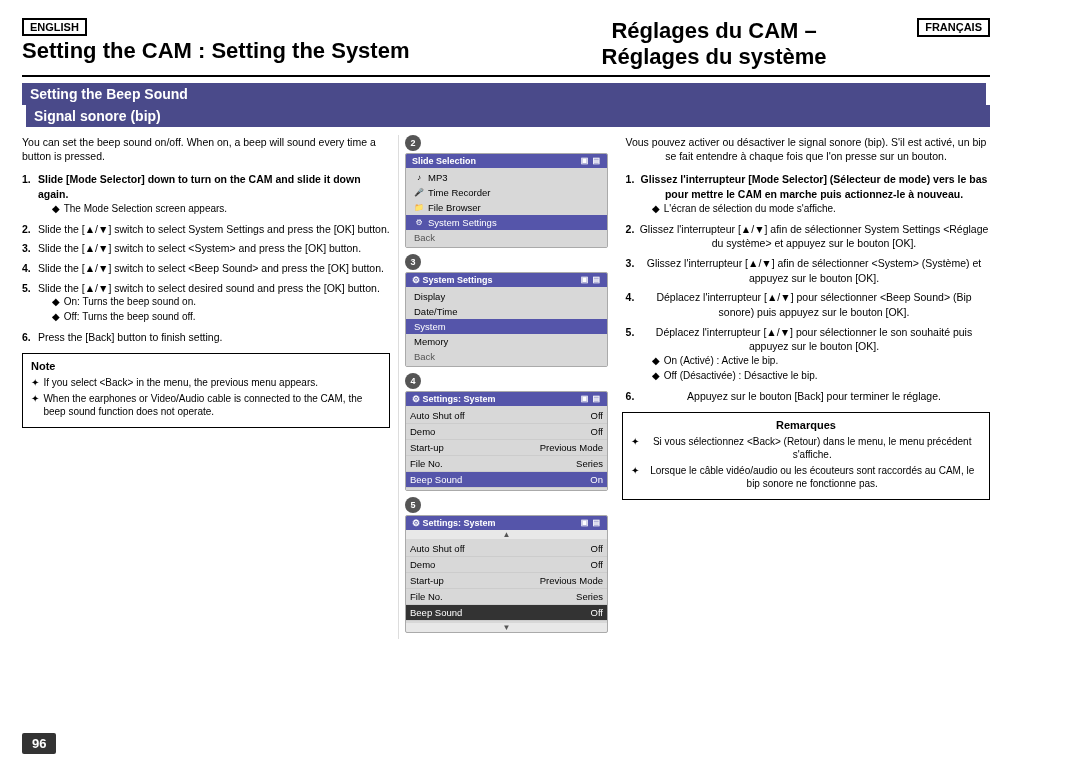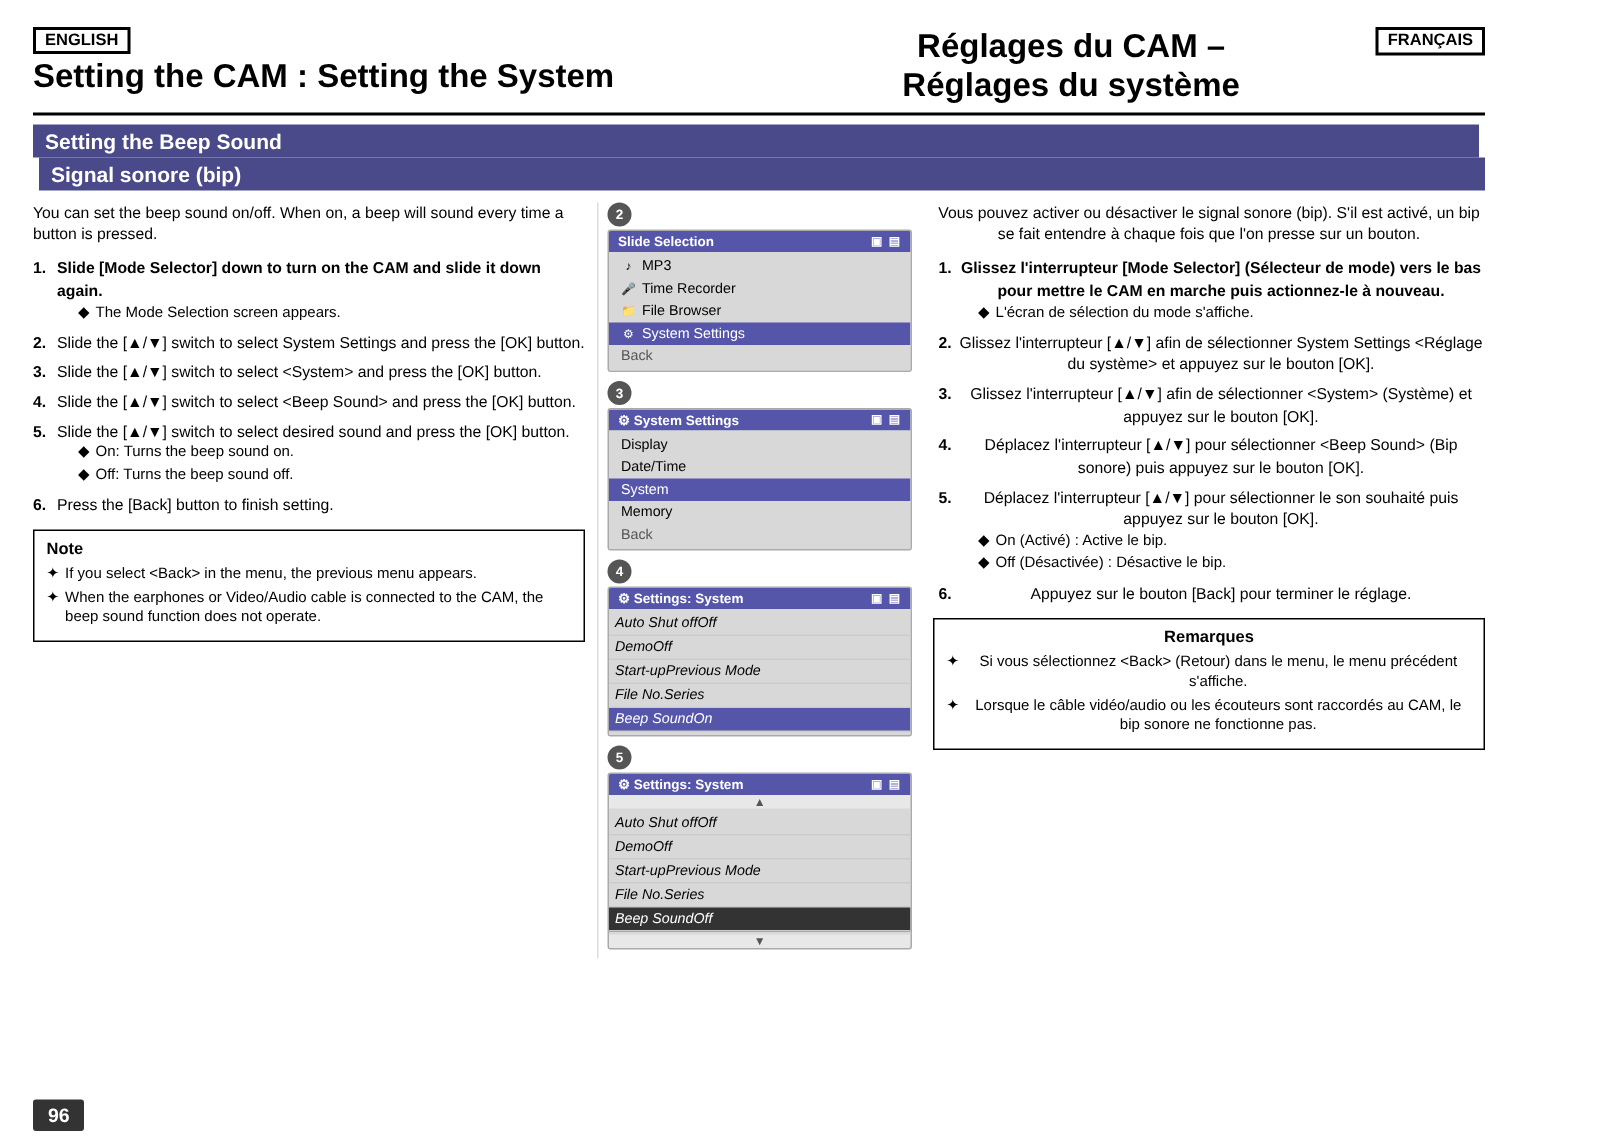--- a/index.html
+++ b/index.html
@@ -151,24 +151,24 @@
     .screen-item-icon { width: 10px; text-align: center; font-size: 8px; }
     .screen-back {
       padding: 2px 8px;
       font-size: 9.5px;
       color: #555;
     }
 
     
     .settings-row {
       display: flex;
+      justify-content: space-between;
       padding: 2px 4px;
       font-size: 9.5px;
       border-bottom: 1px solid #ccc;
-      font-style: italic;
     }
     .settings-row.highlighted {
       background: #5555aa;
       color: #fff;
     }
     .settings-row.highlighted-dark {
       background: #333;
       color: #fff;
     }
 

